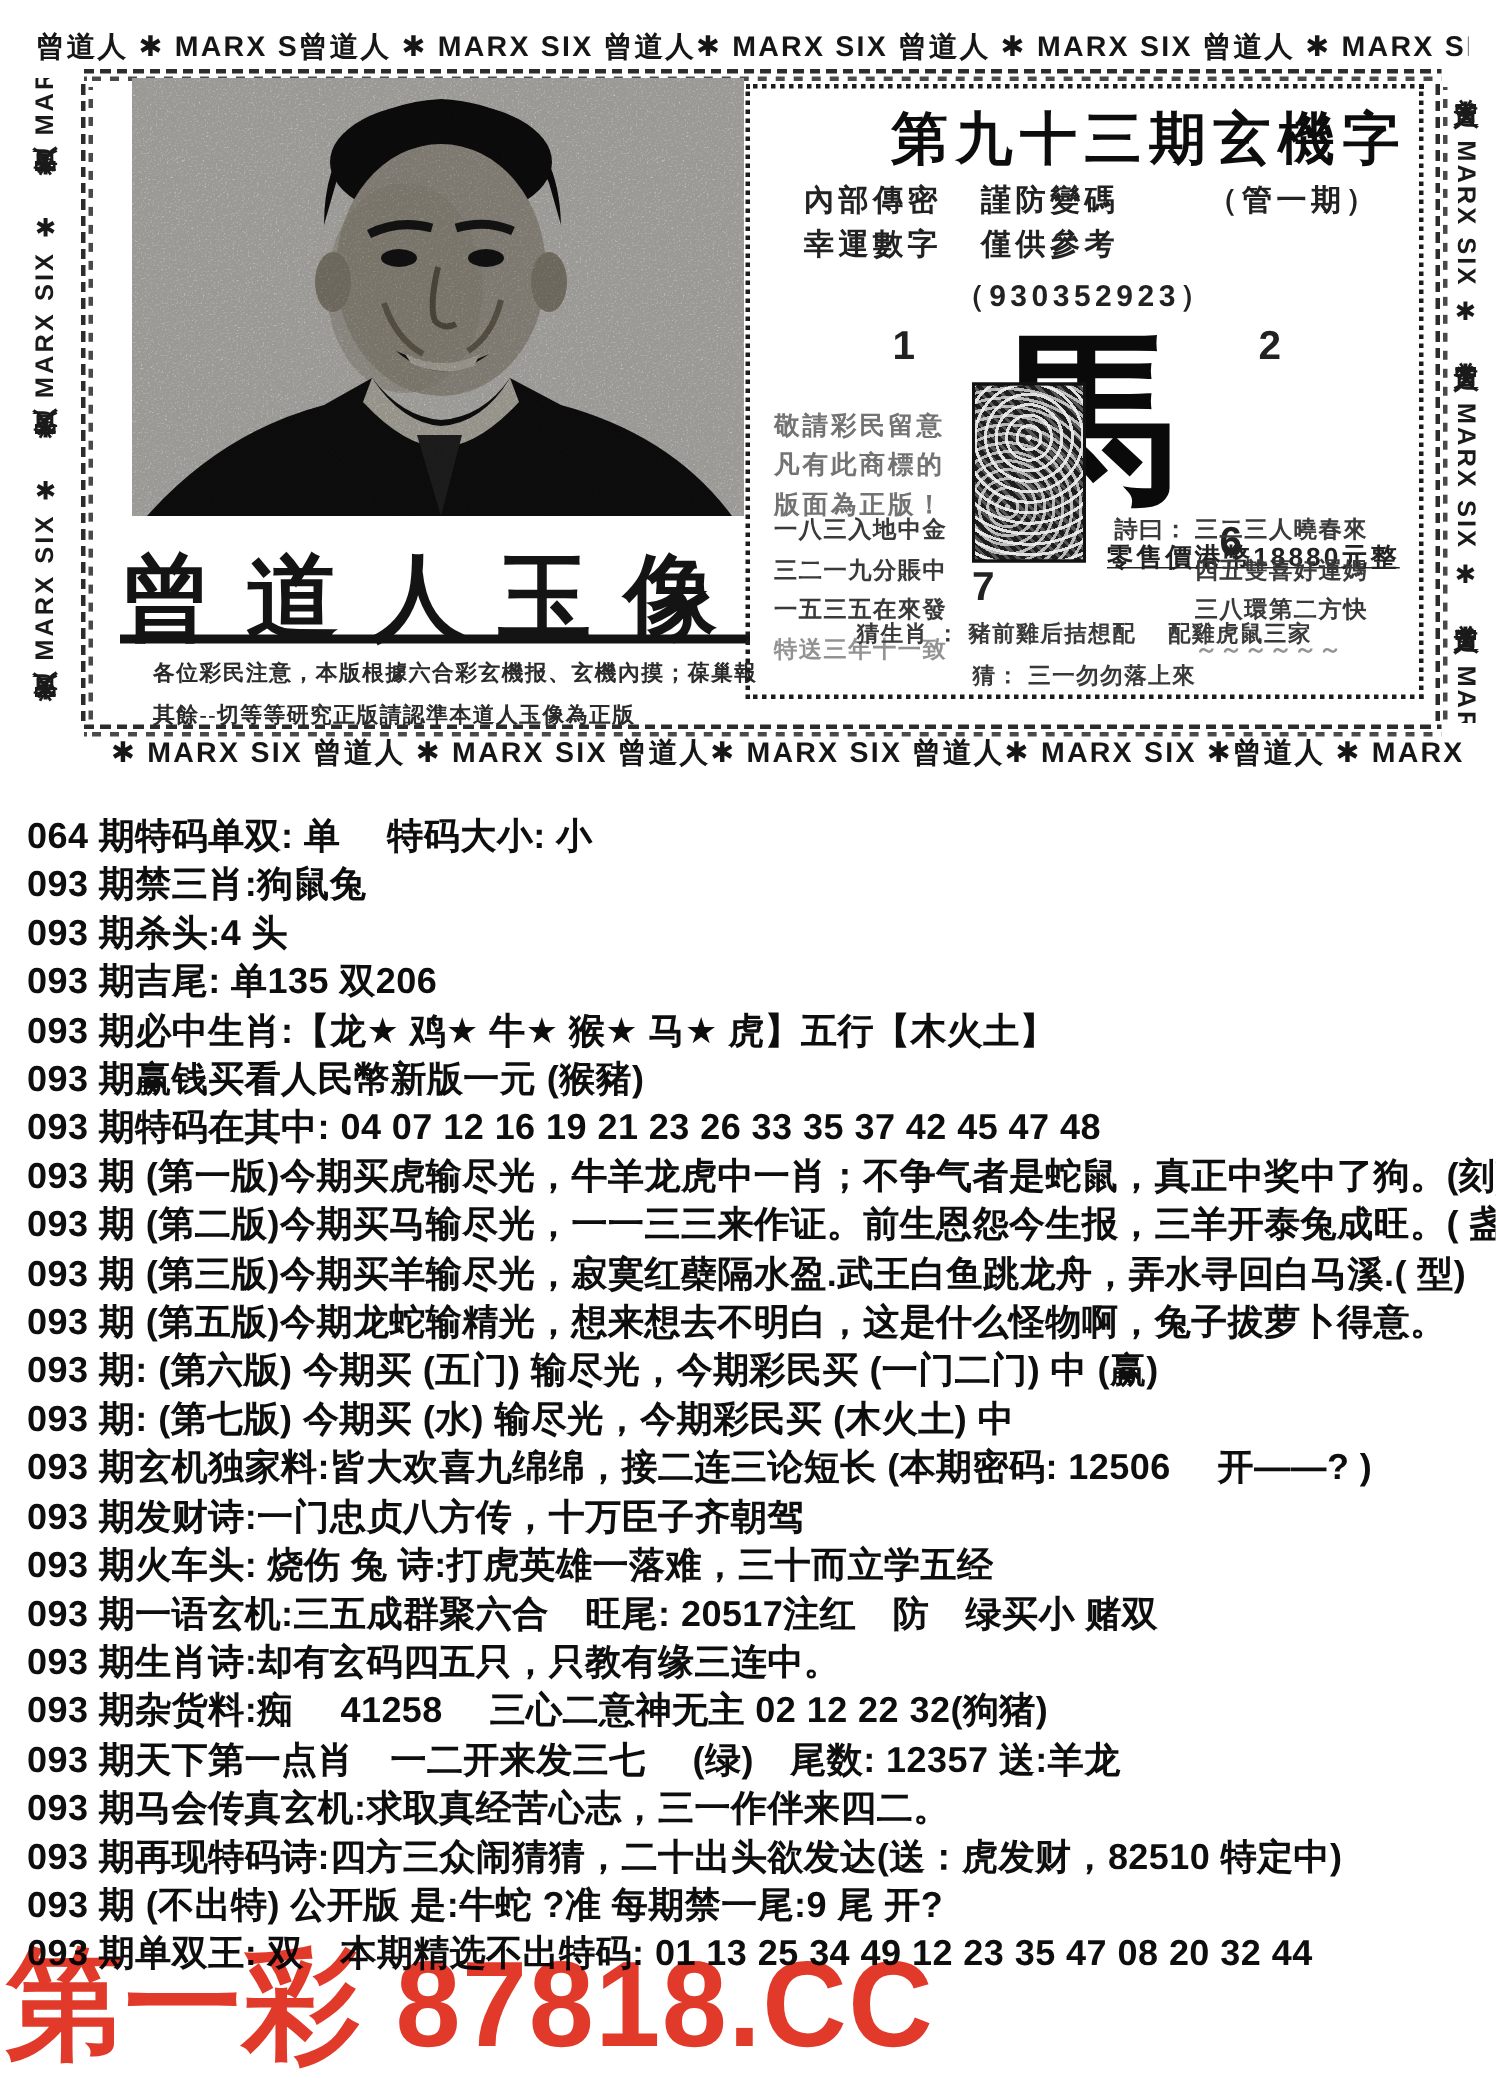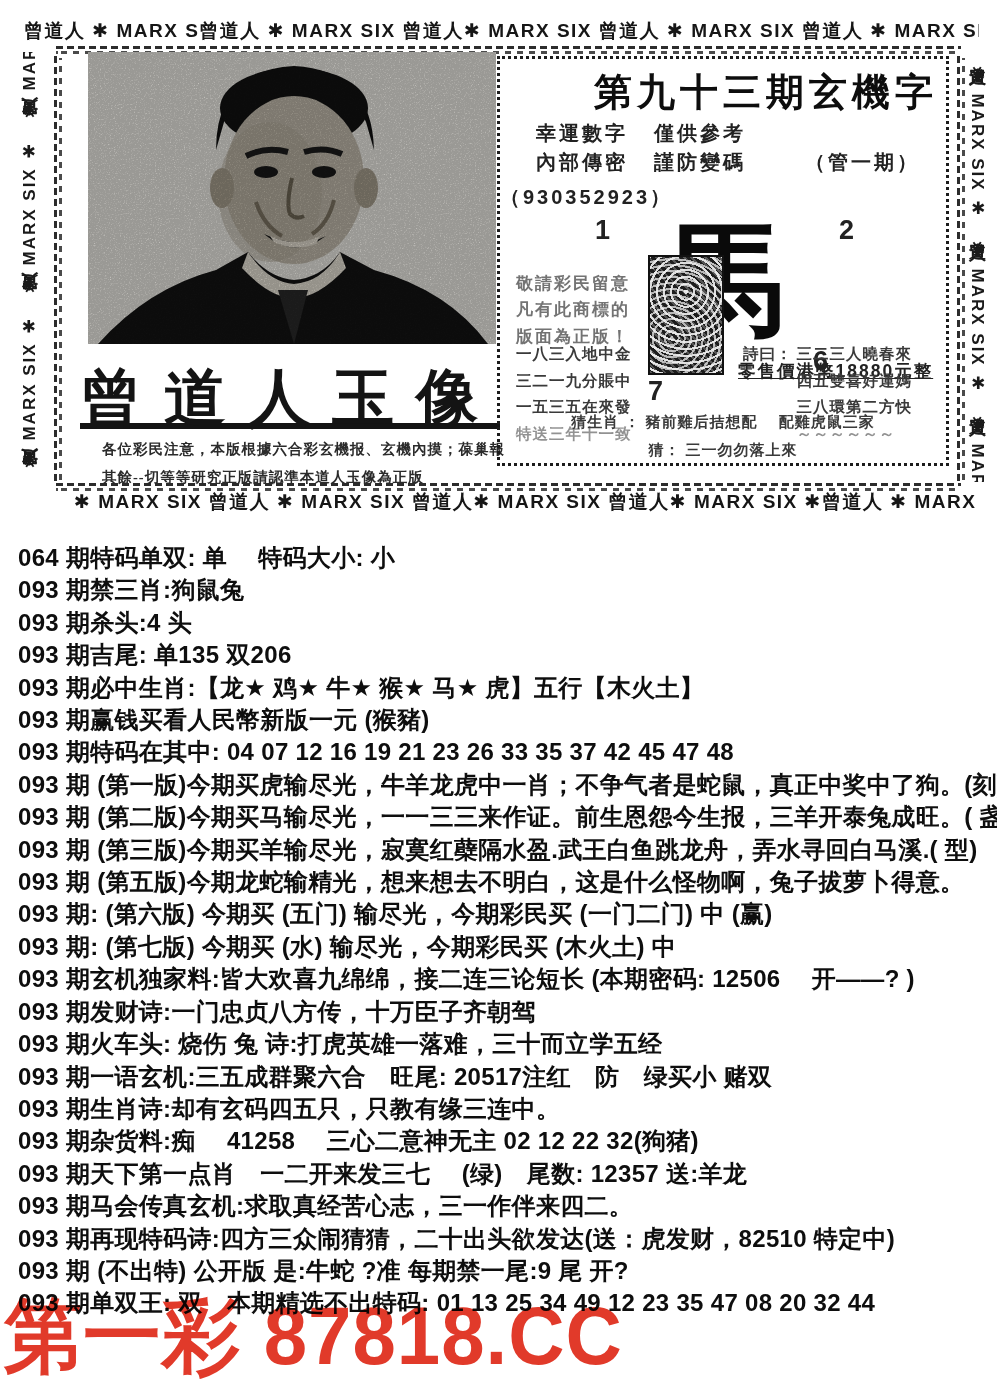--- a/index.html
+++ b/index.html
@@ -45,21 +45,21 @@
     color:#2b2b2b;font-weight:600;letter-spacing:1px;white-space:nowrap;font-family:Liberation Serif, serif;}
   
   .panel{position:absolute;left:487px;top:44px;width:452px;height:410px;
     border:3px dotted #1c1c1c;box-sizing:border-box;}
   .panel-title{margin:8px 8px 0 0;text-align:right;font-size:38px;font-weight:900;letter-spacing:5px;
     font-family:Liberation Serif, serif;white-space:nowrap;color:#0d0d0d;}
   .panel-row{display:flex;padding:2px 26px 0 36px;font-size:20px;font-weight:700;color:#222;
     letter-spacing:3px;white-space:nowrap;}
   .panel-row .gap{width:26px;}
   .panel-row .fill{flex:1;}
-  .panel-serial{text-align:left;font-size:20px;font-weight:700;letter-spacing:3px;color:#222;
+  .panel-serial{text-align:center;font-size:20px;font-weight:700;letter-spacing:3px;color:#222;
     margin-top:8px;}
   .zodiac{position:relative;height:148px;margin-top:2px;}
   .zodiac-char{position:absolute;left:50%;top:46%;transform:translate(-50%,-50%);
     font-size:122px;font-weight:900;font-family:"Liberation Serif","DejaVu Serif",serif;
     color:#0a0a0a;line-height:1;}
   .zn{position:absolute;font-size:27px;font-weight:700;color:#222;}
   .zn.n1{left:95px;top:2px;}
   .zn.n2{right:92px;top:2px;}
   .zn.n7{left:148px;bottom:-46px;}
   .zn.n6{right:118px;bottom:-16px;}
@@ -146,30 +146,30 @@
   </div>
   <div class="portrait-caption">曾道人玉像</div>
   <div class="portrait-note">
     <div>各位彩民注意，本版根據六合彩玄機报、玄機內摸；葆巢報</div>
     <div>其餘--切等等研究正版請認準本道人玉像為正版</div>
   </div>
 
   <div class="panel">
     <div class="panel-title">第九十三期玄機字</div>
     <div class="panel-row">
-      <span>幸運數字</span>
-        <span class="gap"></span>
-      <span>僅供參考</span>
-    </div>
-    <div class="panel-row">
       <span>內部傳密</span>
         <span class="gap"></span>
       <span>謹防變碼</span>
         <span class="fill"></span>
       <span>（管一期）</span>
+    </div>
+    <div class="panel-row">
+      <span>幸運數字</span>
+        <span class="gap"></span>
+      <span>僅供參考</span>
     </div>
     <div class="panel-serial">（930352923）</div>
     <div class="zodiac">
       <span class="zn n1">1</span>
       <span class="zn n2">2</span>
       <div class="zodiac-char">馬</div>
       <span class="zn n7">7</span>
       <span class="zn n6">6</span>
     </div>
     <div class="panel-notice">

